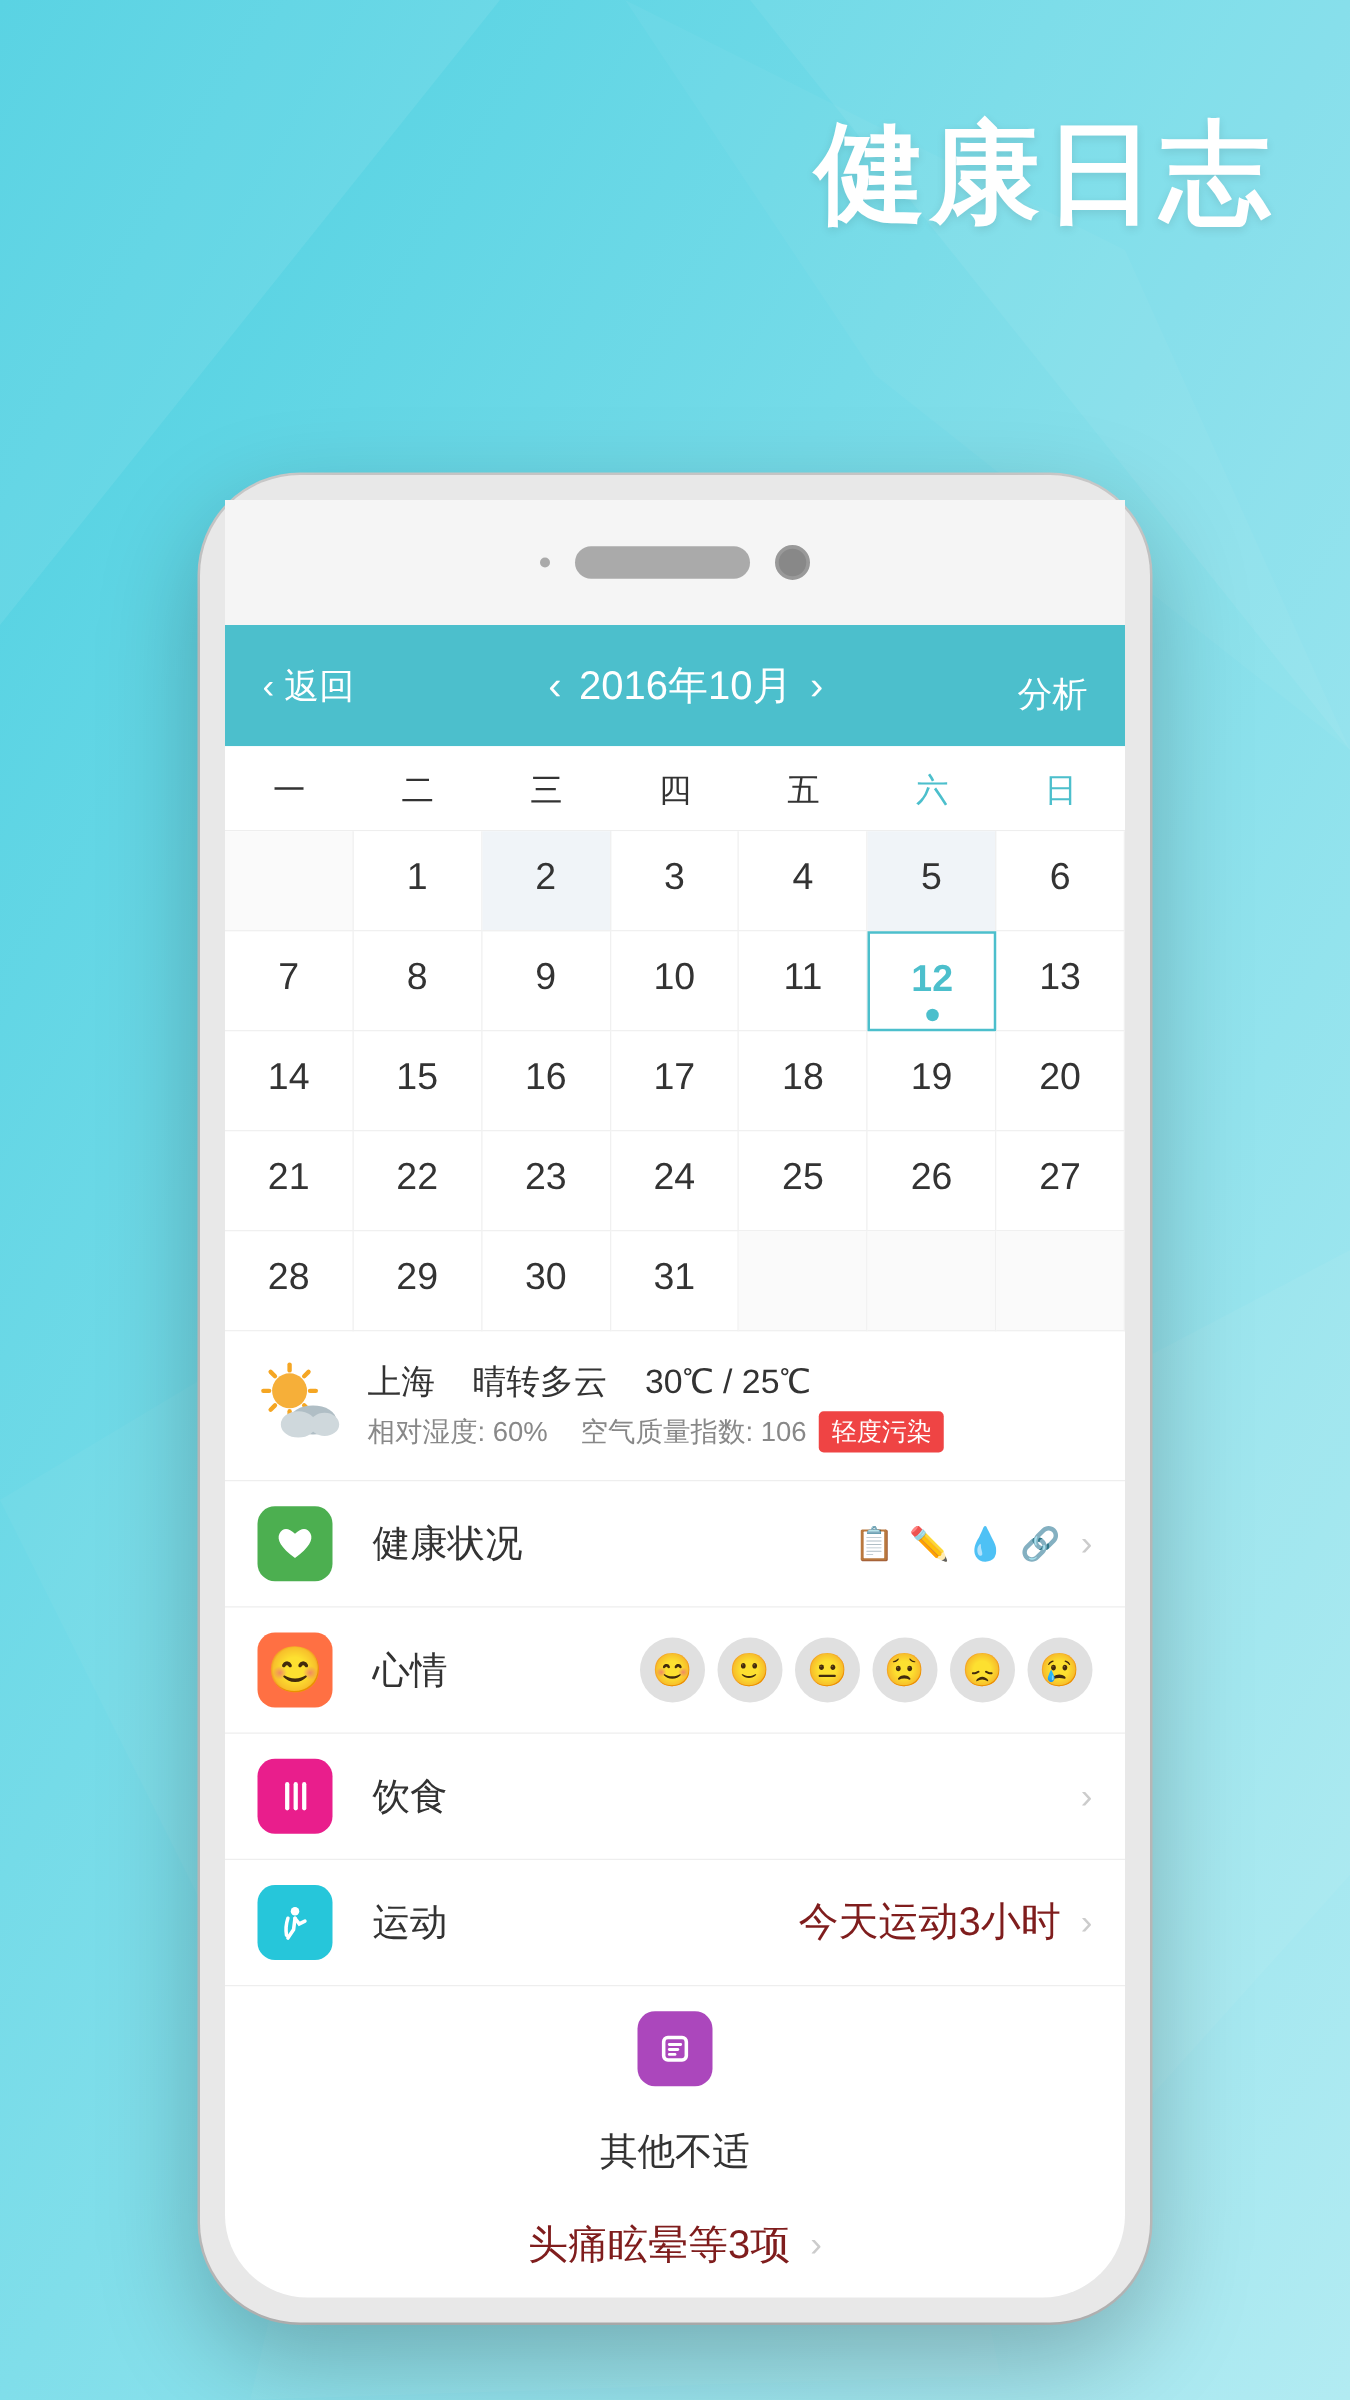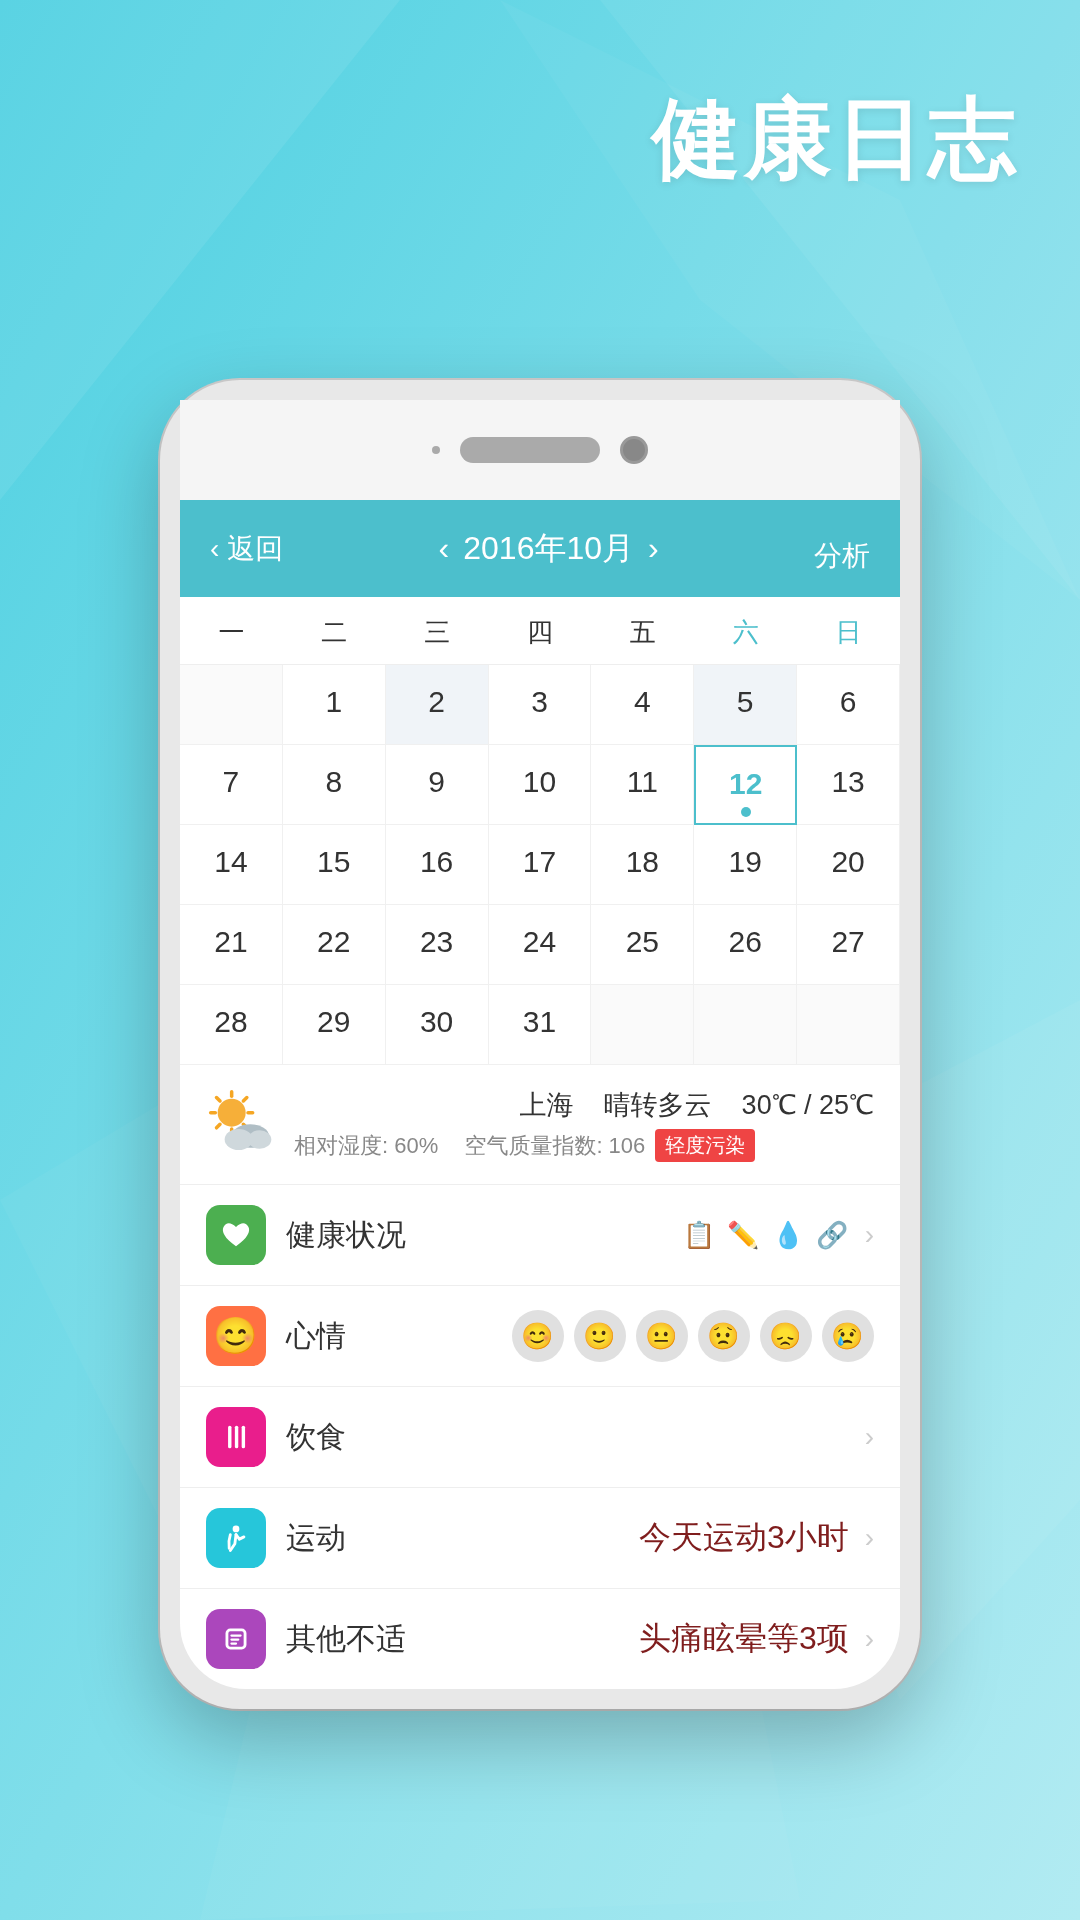--- a/index.html
+++ b/index.html
@@ -183,21 +183,20 @@
       transform: translateX(-50%);
     }
 
     
     .weather-section {
       display: flex;
       align-items: flex-start;
       padding: 22px 26px;
       border-bottom: 1px solid #eee;
       gap: 18px;
-      text-align: right;
     }
     .weather-icon-wrap {
       width: 70px;
       height: 70px;
       flex-shrink: 0;
     }
     .weather-info {
       flex: 1;
     }
     .weather-main {
@@ -219,21 +218,21 @@
       padding: 3px 10px;
       border-radius: 4px;
     }
 
     
     .info-row {
       display: flex;
       align-items: center;
       padding: 20px 26px;
       border-bottom: 1px solid #eee;
-      gap: 20px;
+      gap: 32px;
     }
     .info-icon {
       width: 60px;
       height: 60px;
       border-radius: 14px;
       display: flex;
       align-items: center;
       justify-content: center;
       font-size: 30px;
       flex-shrink: 0;
@@ -484,21 +483,21 @@
             <path d="M15 12 L18 16 L22 14" stroke="white" stroke-width="2.5" fill="none" stroke-linecap="round"></path>
           </svg>
         </div>
         <div class="info-label">运动</div>
         <div class="info-right">
           <span class="info-sub-text">今天运动3小时</span>
           <span class="chevron">›</span>
         </div>
       </div>
 
-      <div class="info-row" style="border-bottom: none;">
+      <div class="info-row" style="border-bottom: none; flex-direction: column;">
         <div class="info-icon icon-purple">
           <svg viewBox="0 0 30 30" width="34" height="34" xmlns="http://www.w3.org/2000/svg">
             <rect x="7" y="7" width="16" height="16" rx="3" stroke="white" stroke-width="2.5" fill="none"></rect>
             <line x1="11" y1="12" x2="19" y2="12" stroke="white" stroke-width="2" stroke-linecap="round"></line>
             <line x1="11" y1="15.5" x2="17" y2="15.5" stroke="white" stroke-width="2" stroke-linecap="round"></line>
             <line x1="11" y1="19" x2="15" y2="19" stroke="white" stroke-width="2" stroke-linecap="round"></line>
           </svg>
         </div>
         <div class="info-label">其他不适</div>
         <div class="info-right">

